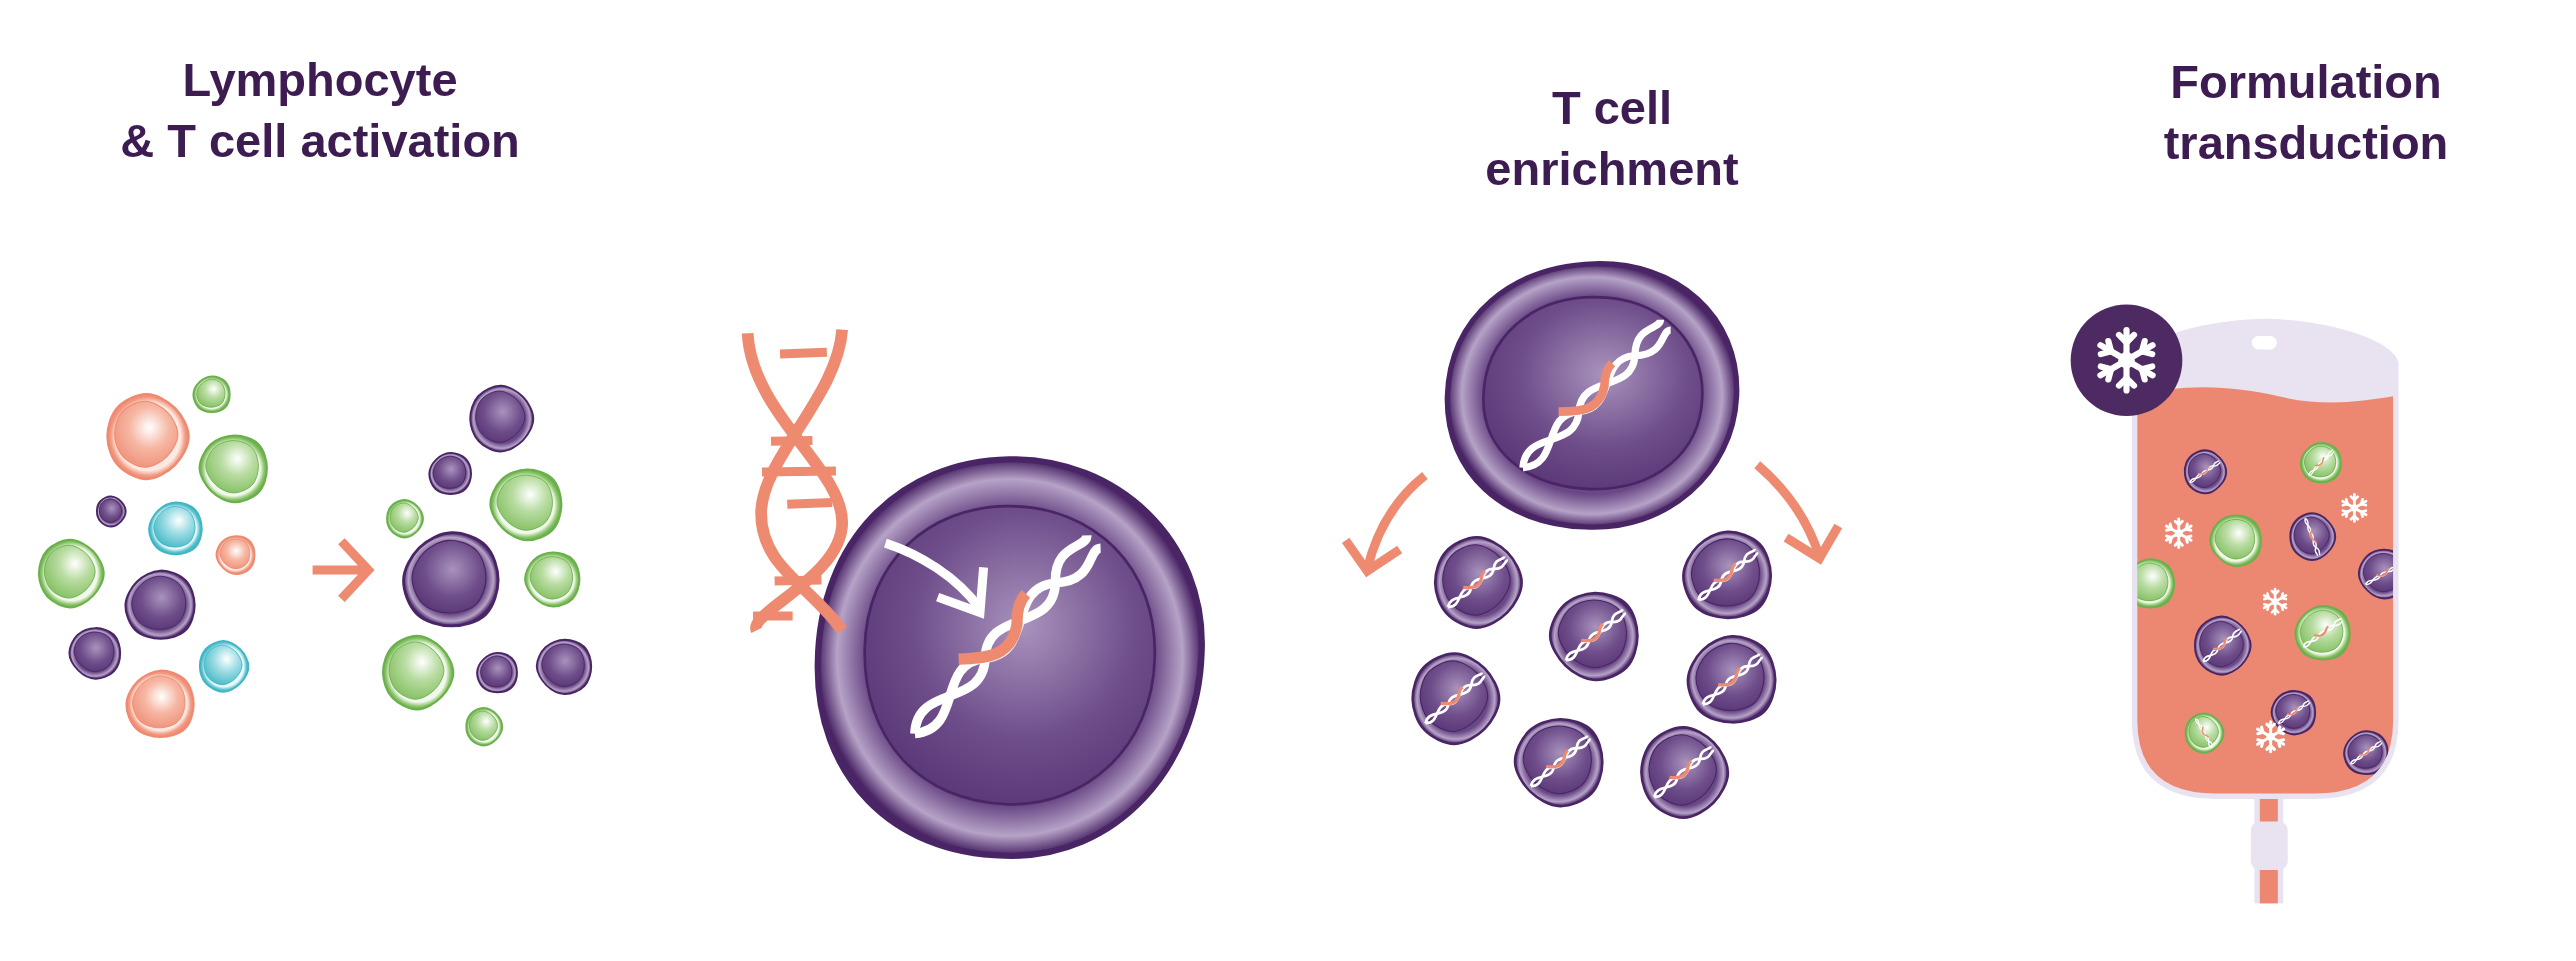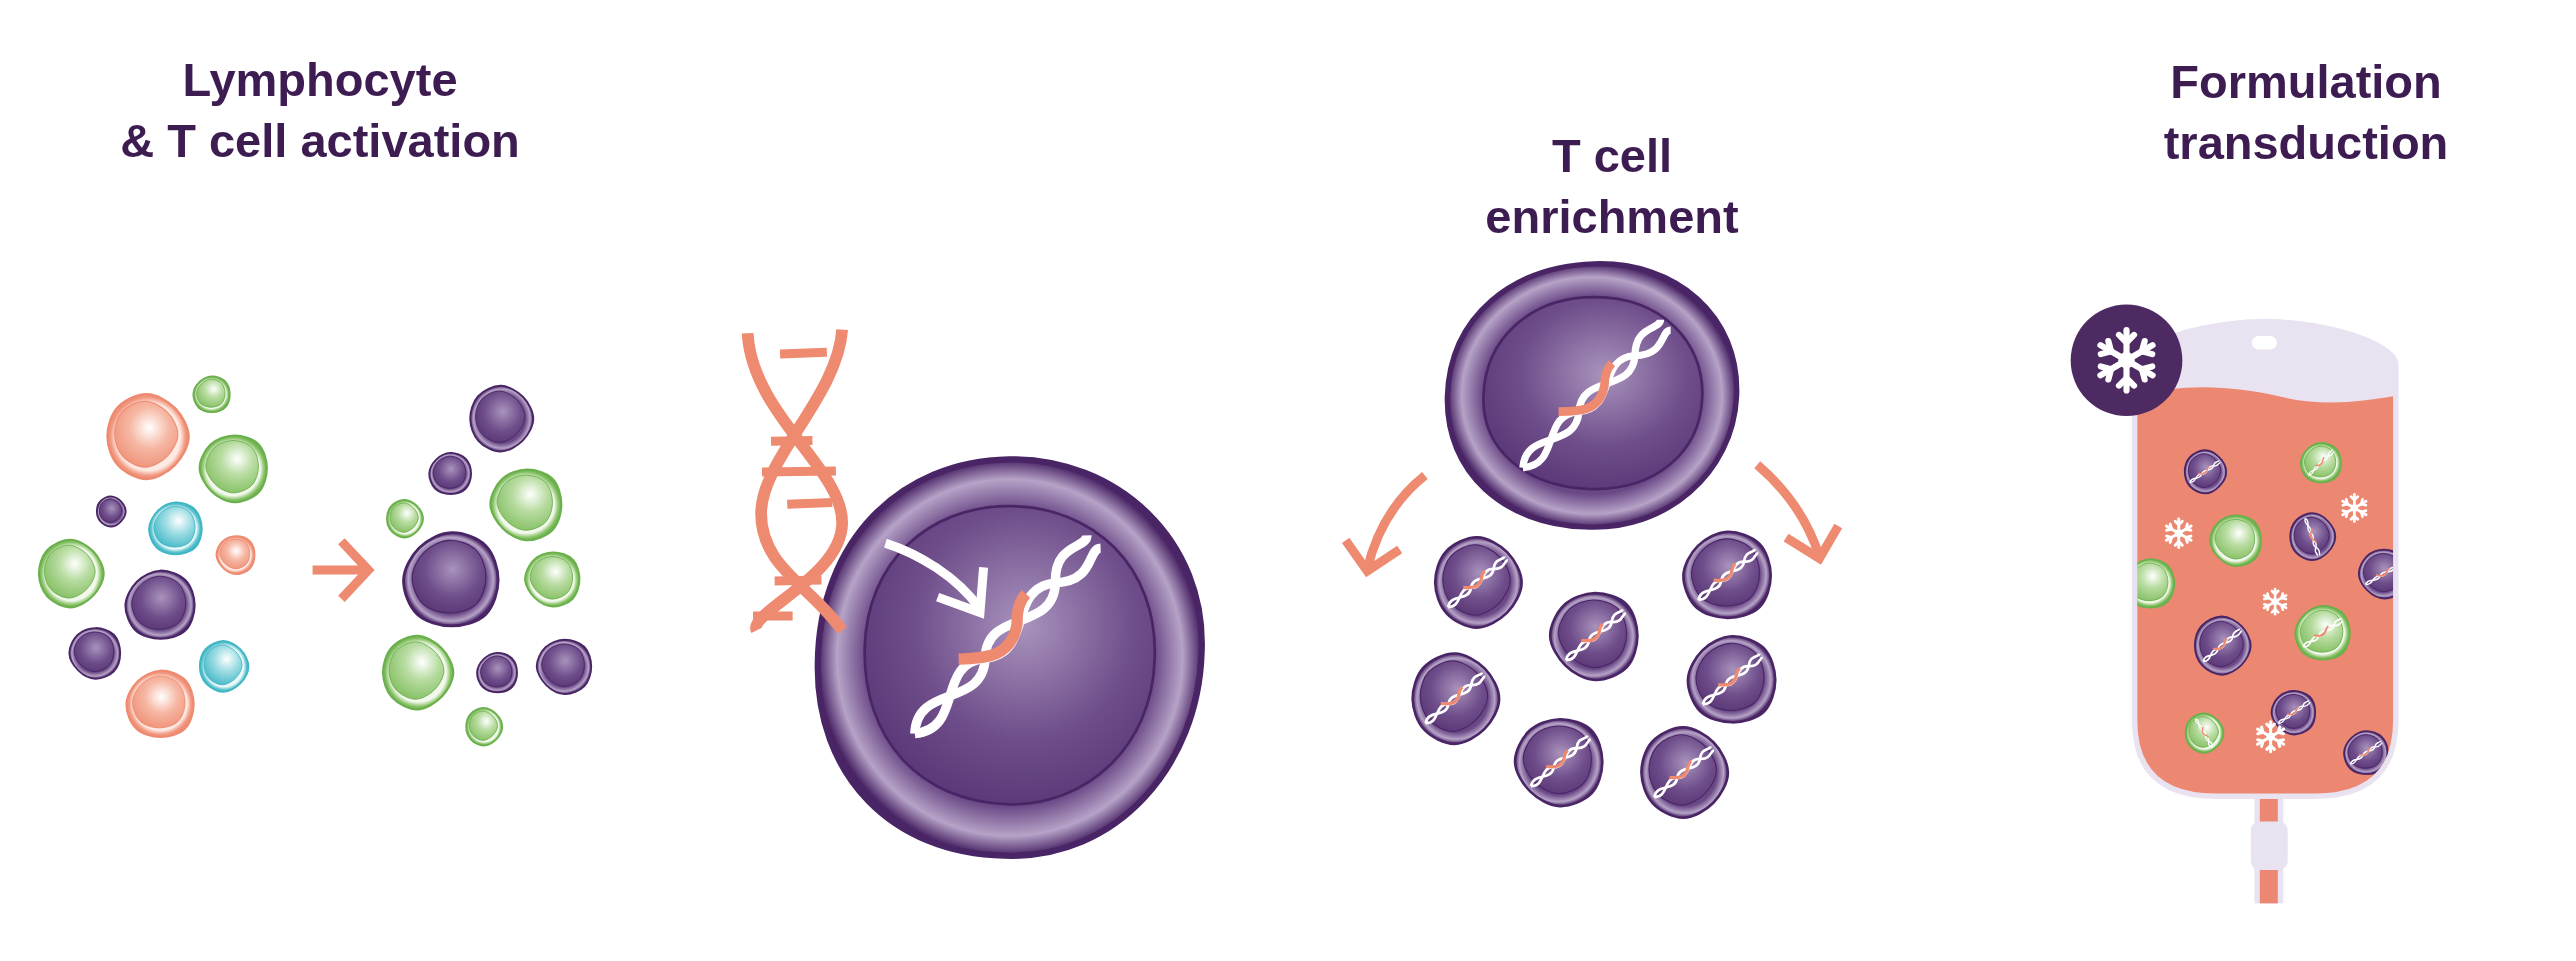--- a/index.html
+++ b/index.html
@@ -25,21 +25,21 @@
 <div class="stage">
 
   <div class="step-title" style="left:320px; top:49px;">
     <span>Lymphocyte</span>
     <span>&amp; T cell activation</span>
   </div>
 
   <div class="step-title" style="left:966px; top:77px;">
   </div>
 
-  <div class="step-title" style="left:1612px; top:77px;margin-top:48px;">
+  <div class="step-title" style="left:1612px; top:77px;">
     <span>T cell</span>
     <span>enrichment</span>
   </div>
 
   <div class="step-title" style="left:2306px; top:51px;">
     <span>Formulation</span>
     <span>transduction</span>
   </div>
 
   <svg class="art" id="art" width="2576" height="961" viewBox="0 0 2860 1067">

